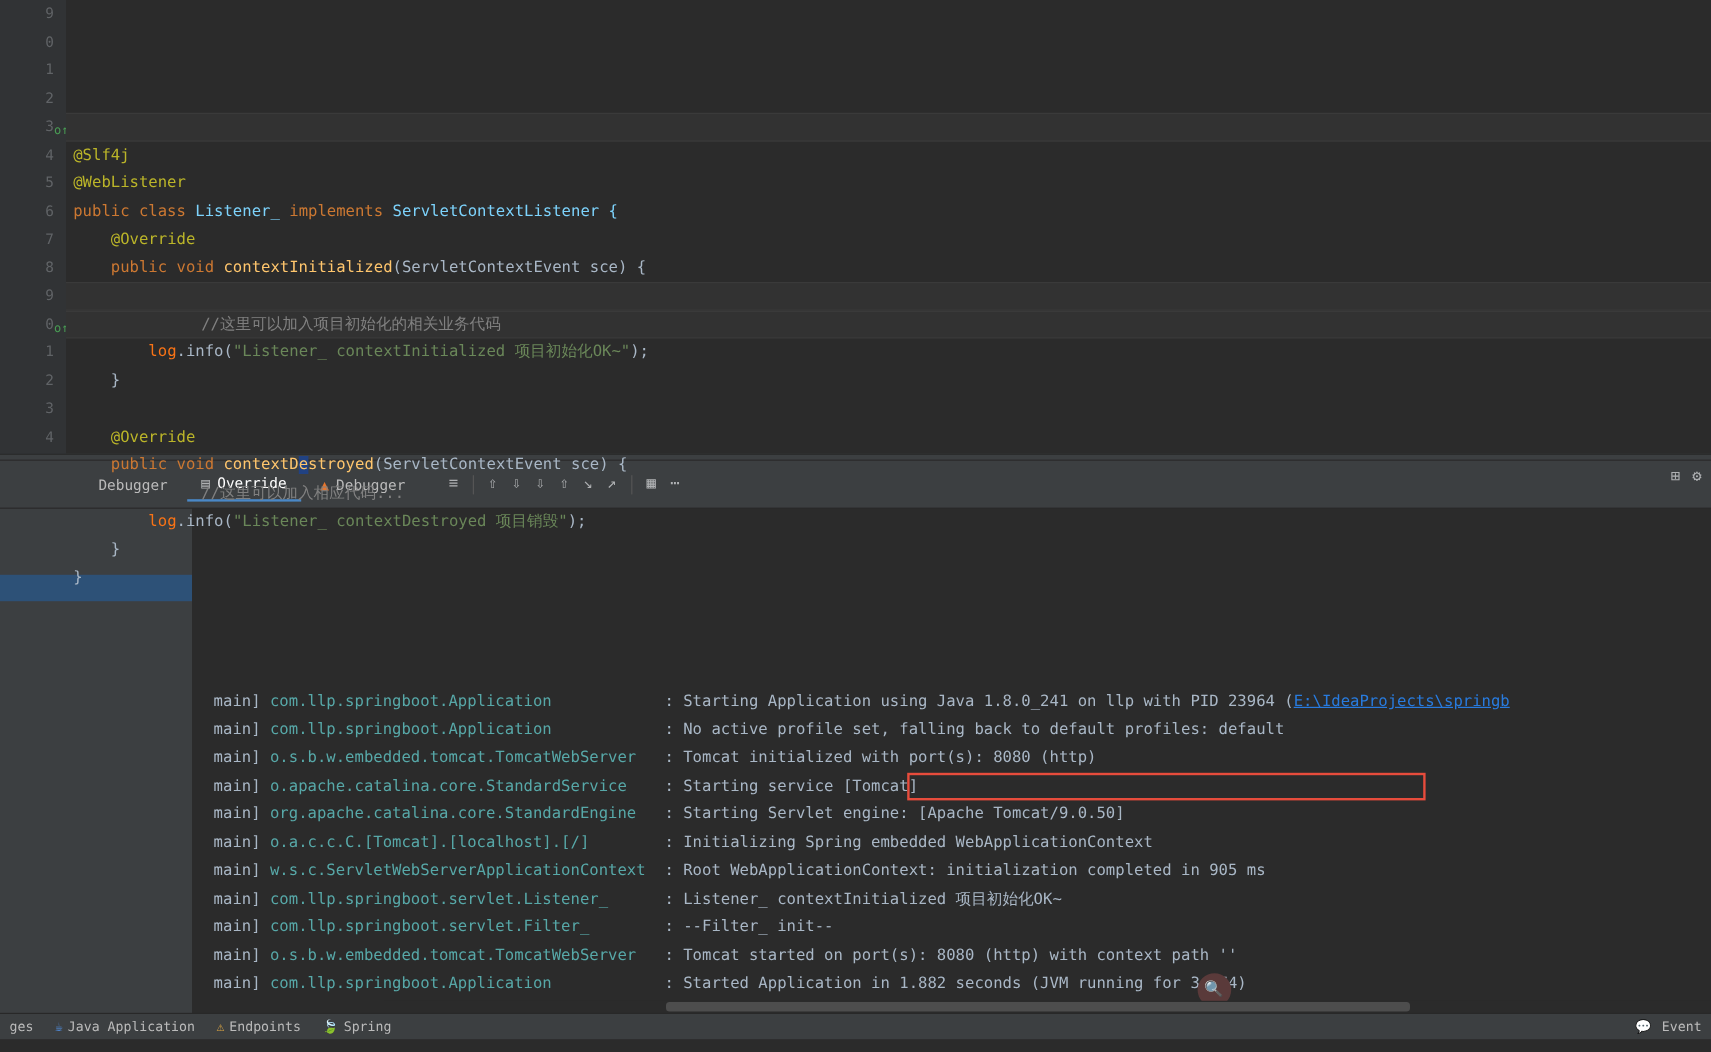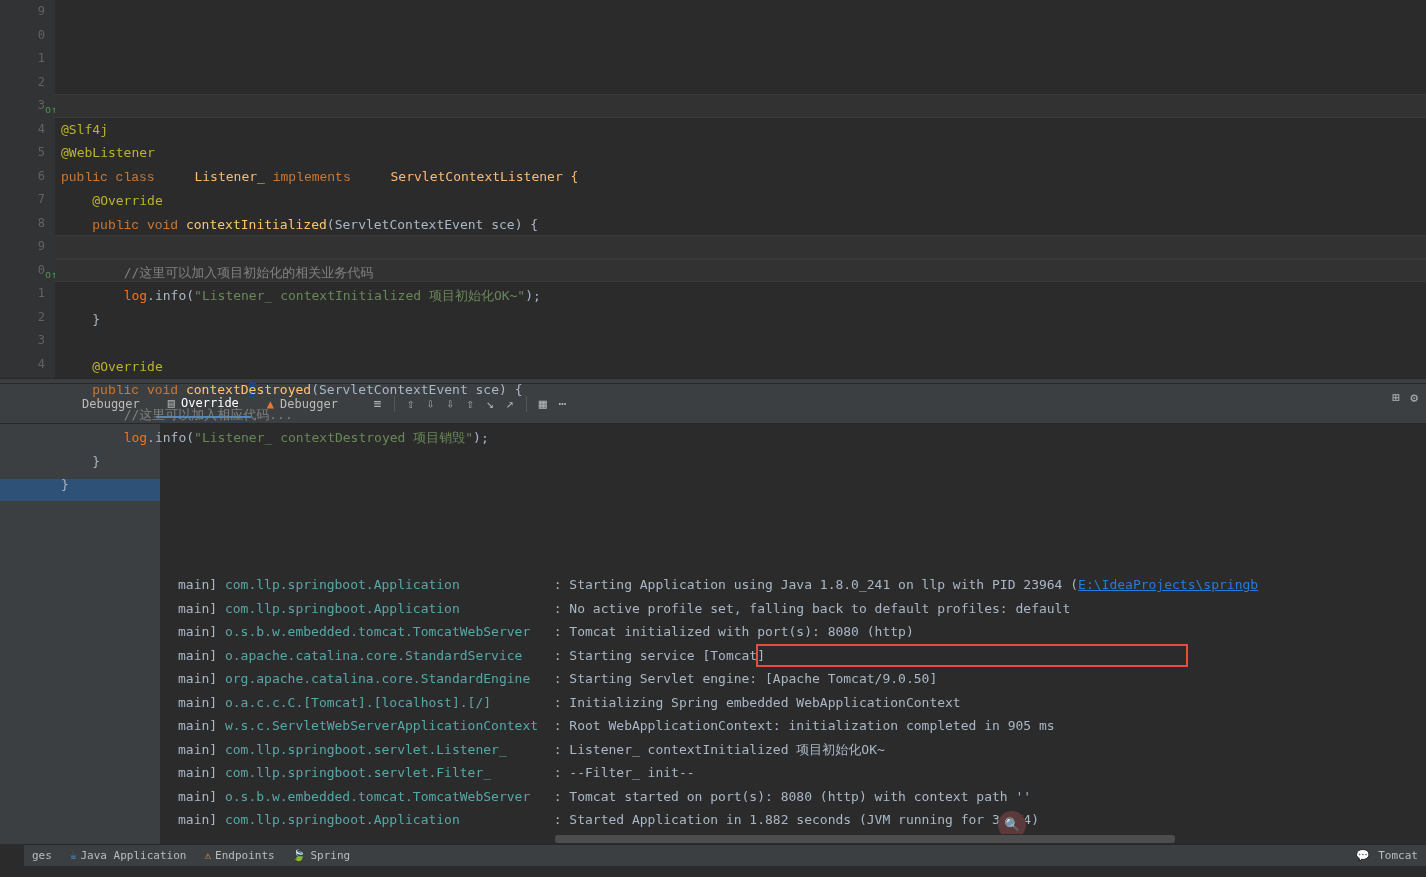--- a/index.html
+++ b/index.html
@@ -56,25 +56,25 @@
   position: absolute;
   left: 0; right: 0;
   top: calc(23.5px * 11);
   height: 23.5px;
   background: #323232;
   border-top: 1px solid #3a3a3a;
   border-bottom: 1px solid #3a3a3a;
 }
 .code-lines { position: relative; z-index: 2; }
 .kw-anno { color: #bbb529; }
-.kw { color: #cc7832; font-family: Liberation Mono, monospace; }
-.cls { color: #fdba74; margin-left: 32px; }
+.kw { color: #cc7832; }
+.cls { color: #7dd3fc; }
 .method { color: #ffc66d; }
 .method-sel { background: #214283; }
-.cmt { color: #808080; }
+.cmt { color: #808080; margin-left: 44px; }
 .str { color: #6a8759; }
 .field { color: #f97316; }
 .punc { color: #a9b7c6; }
 .topright-icons {
   position: absolute;
   right: 8px;
   top: 390px;
   display: flex;
   gap: 10px;
   color: #afb1b3;
@@ -184,21 +184,20 @@
 }
 .status-bar {
   height: 22px;
   background: #3c3f41;
   display: flex;
   align-items: center;
   padding: 0 8px;
   font-size: 11px;
   color: #bbb;
   border-top: 1px solid #282828;
-  margin-left: 24px;
 }
 .status-item {
   display: flex;
   align-items: center;
   gap: 4px;
   margin-right: 18px;
 }
 .status-right {
   margin-left: auto;
   display: flex;
@@ -306,15 +305,15 @@
   <div class="status-item">
     <span style="color:#d9a343;">⚠</span>
     <span>Endpoints</span>
   </div>
   <div class="status-item">
     <span style="color:#6db33f;">🍃</span>
     <span>Spring</span>
   </div>
   <div class="status-right">
     <span>💬</span>
-    <span>Tomcat</span>
+    <span>Event</span>
   </div>
 </div>
 
 </body></html>

